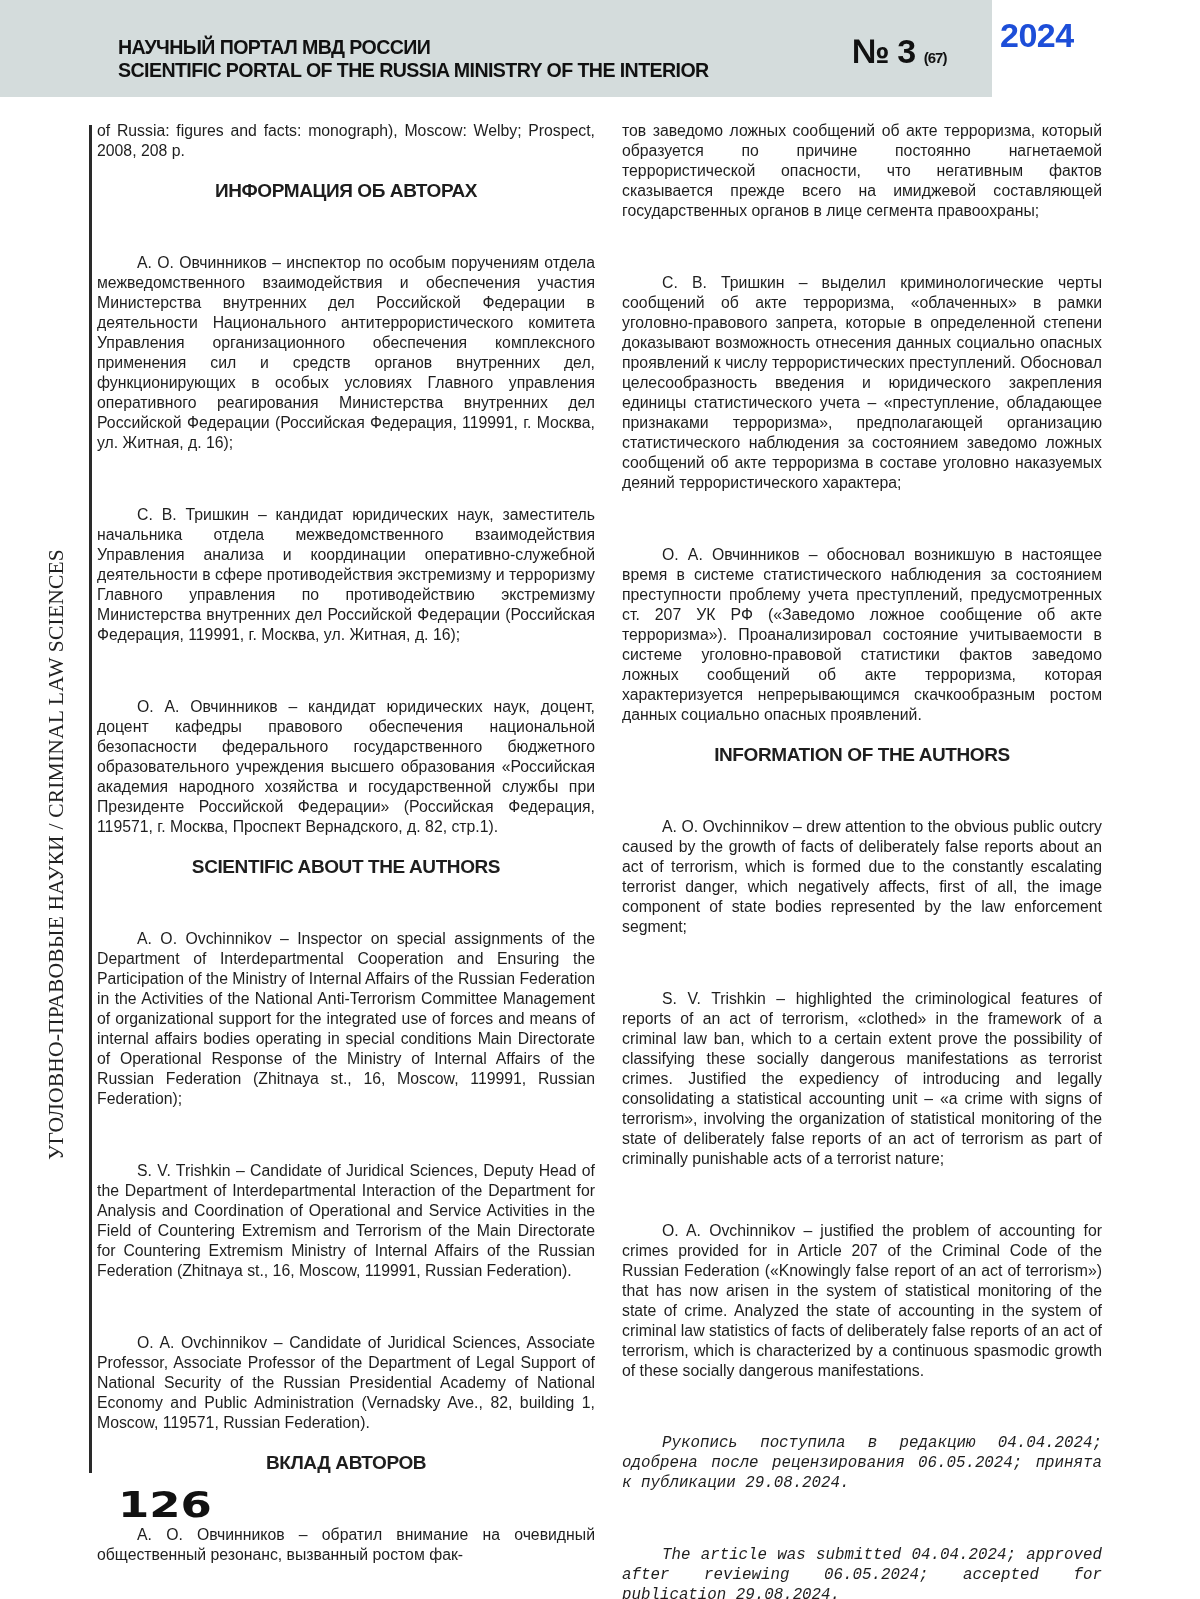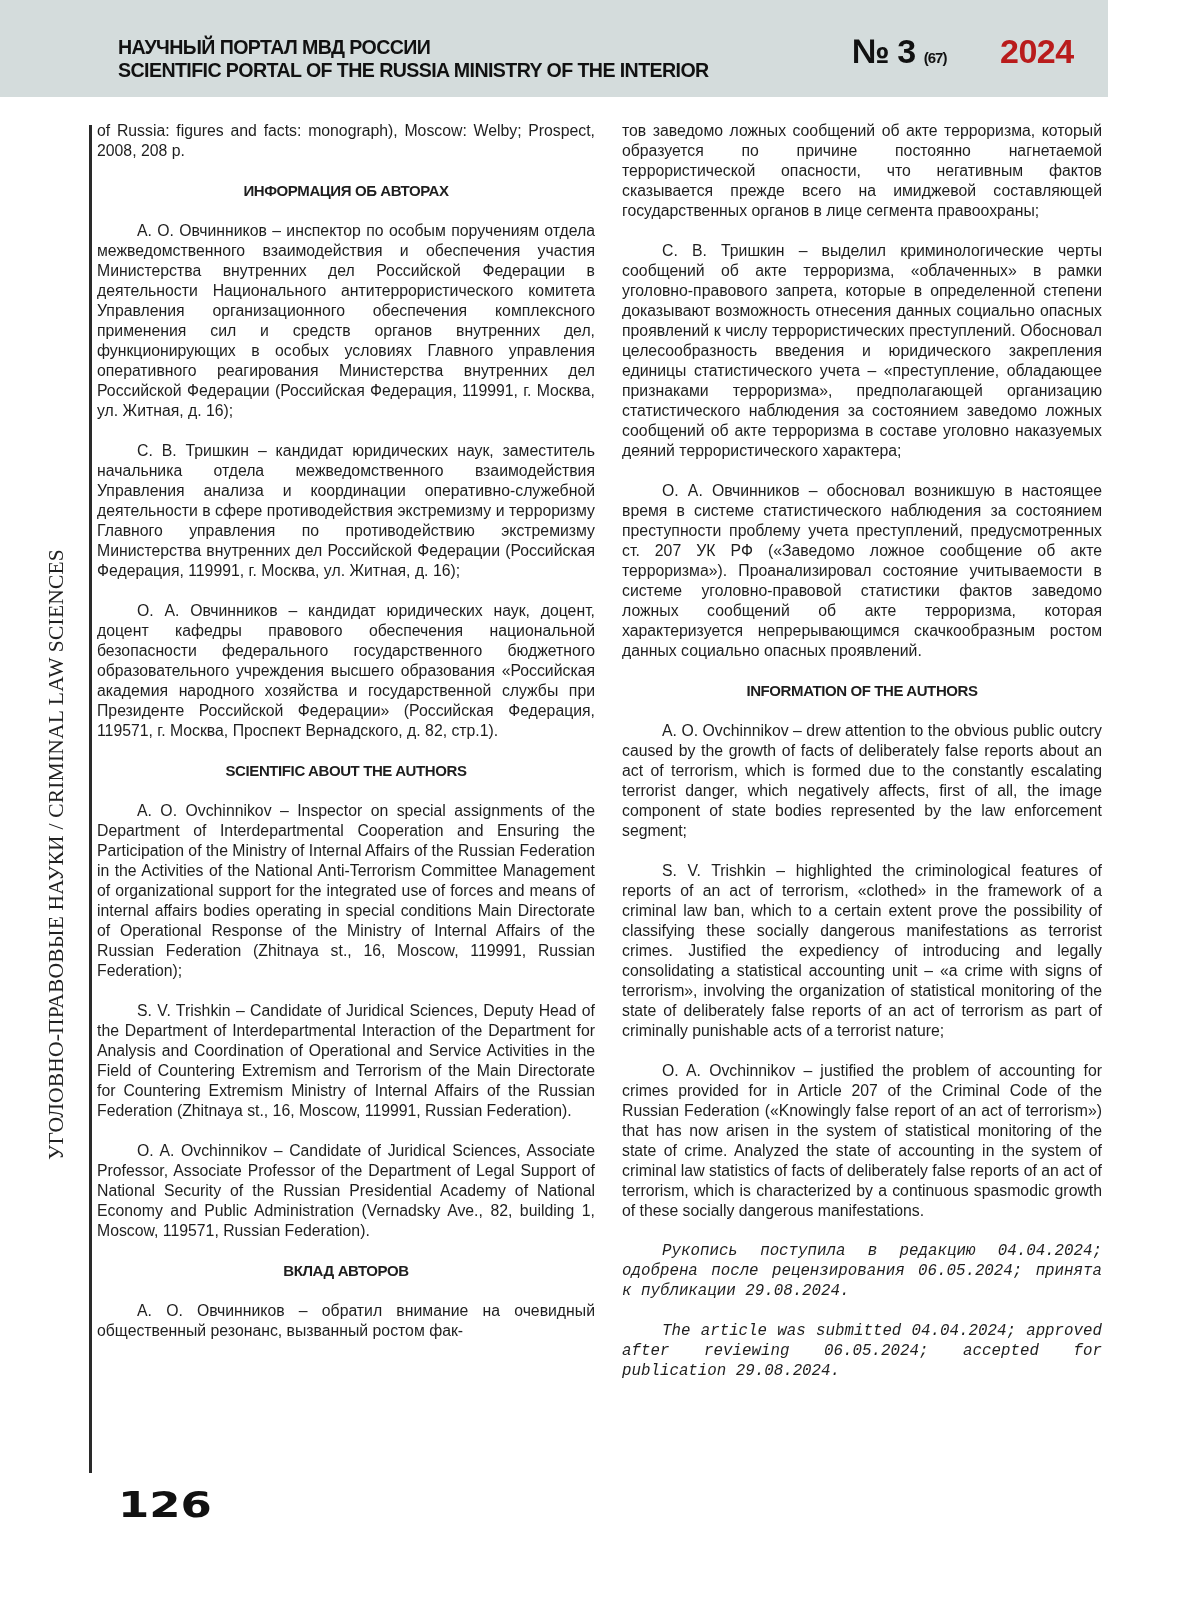--- a/index.html
+++ b/index.html
@@ -1,62 +1,62 @@
 <!DOCTYPE html>
 <html><head>
   <meta charset="utf-8">
   <style>
     html, body { margin: 0; padding: 0; background: #ffffff; }
     body {
       width: 1200px; height: 1599px; position: relative; overflow: hidden;
       font-family: "Liberation Sans", sans-serif; color: #1e1e1e;
     }
     .header {
-      position: absolute; left: 0; top: 0; width: 1108px; height: 97px;
+      position: absolute; left: 0; top: 0; width: 992px; height: 97px;
       background: #d4dcdc;
     }
     .header .journal-ru, .header .journal-en {
       position: absolute; left: 118px;
       font-family: "Liberation Sans", sans-serif; font-weight: bold;
       font-size: 20px; letter-spacing: -0.6px; color: #111;
       transform: scaleX(0.98); transform-origin: left;
     }
     .header .journal-ru { top: 36px; }
     .header .journal-en { top: 59px; }
     .header .issue {
       position: absolute; left: 852px; top: 32px;
       font-weight: bold; font-size: 34px; color: #111; letter-spacing: -1px;
     }
     .header .issue .num-sub { font-size: 15px; }
     .header .year {
-      position: absolute; left: 1000px; top: 32px;
-      font-weight: bold; font-size: 34px; color: #b91c1c; letter-spacing: -0.5px;
+      position: absolute; left: 1000px; top: 16px;
+      font-weight: bold; font-size: 34px; color: #1d4ed8; letter-spacing: -0.5px;
     }
     .vline {
       position: absolute; left: 89px; top: 125px; width: 3px; height: 1348px;
       background: #2a2a2a;
     }
     .side-label {
       position: absolute; left: 44px; top: 1160px;
       transform: rotate(-90deg); transform-origin: left top;
       font-family: "Liberation Serif", serif; font-size: 21.5px;
       color: #222; white-space: nowrap; letter-spacing: 0.2px;
     }
     .column {
       position: absolute; top: 121px; width: 498px;
       font-size: 15.8px; line-height: 20px; text-align: justify;
       hyphens: manual;
     }
     .col-left { left: 97px; }
     .col-right { left: 622px; width: 480px; }
     .column p { margin: 0; }
-    .column p.ind { text-indent: 40px; }
+    .column p.ind { text-indent: 40px; margin-top: 32px; }
     .column .gap { height: 20px; }
     .column h3 {
-      margin: 0; font-size: 15px; font-weight: bold; text-align: center;
+      margin: 0; font-size: 19px; font-weight: bold; text-align: center;
       letter-spacing: -0.4px; line-height: 20px;
     }
     .column p.it { font-style: italic; font-family: Liberation Mono, monospace; }
     .page-num {
       position: absolute; left: 118px; top: 1484px;
       font-family: "DejaVu Sans", sans-serif; font-weight: bold;
       font-size: 36px; color: #111; letter-spacing: 0px;
       transform: scaleX(1.25); transform-origin: left;
     }
   </style>

